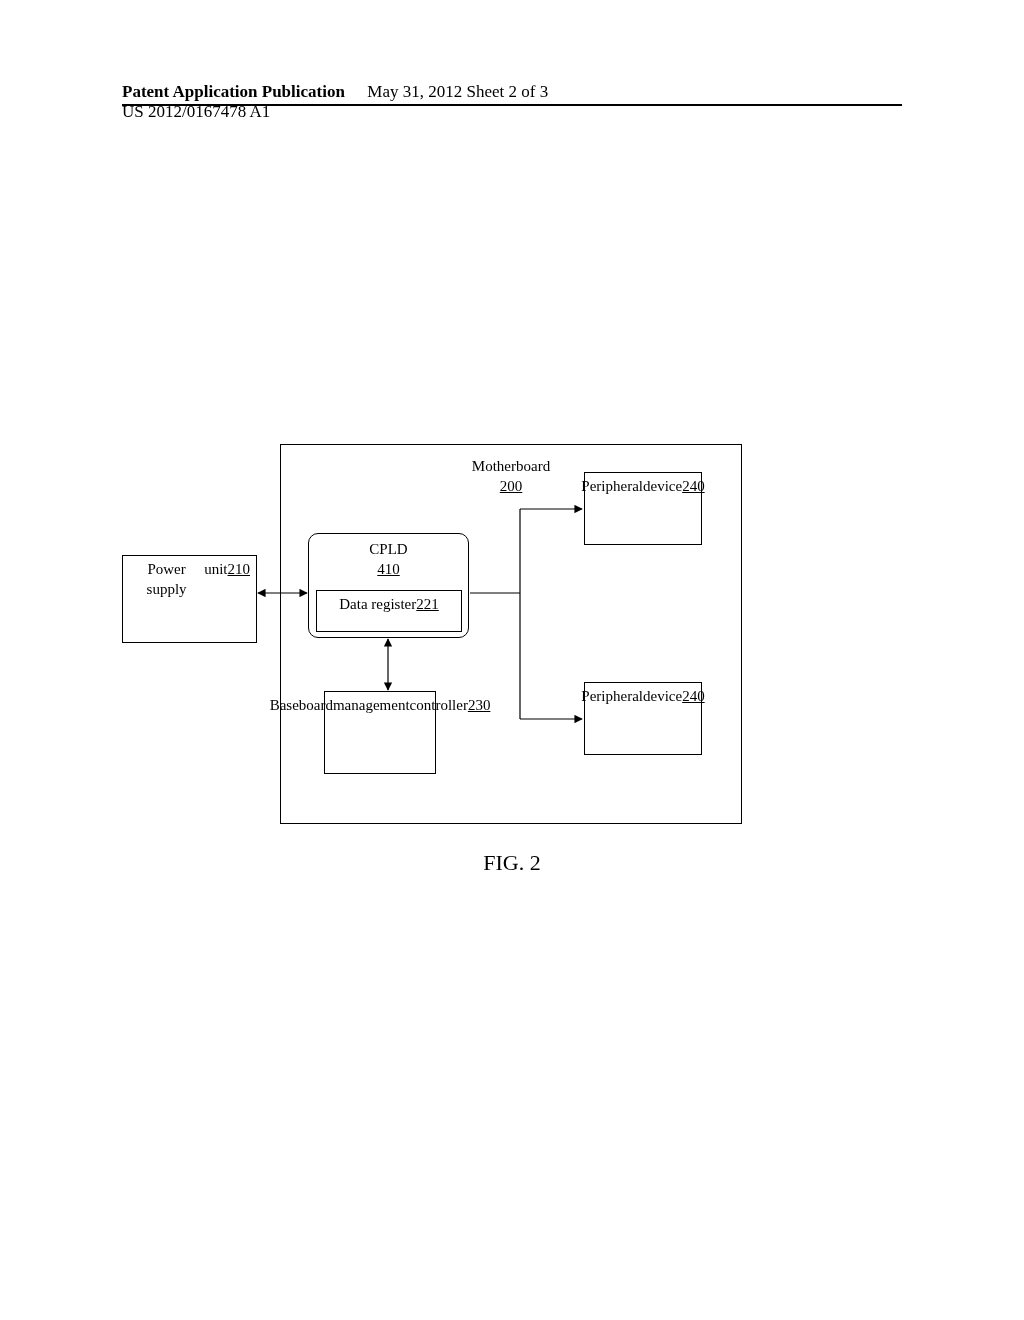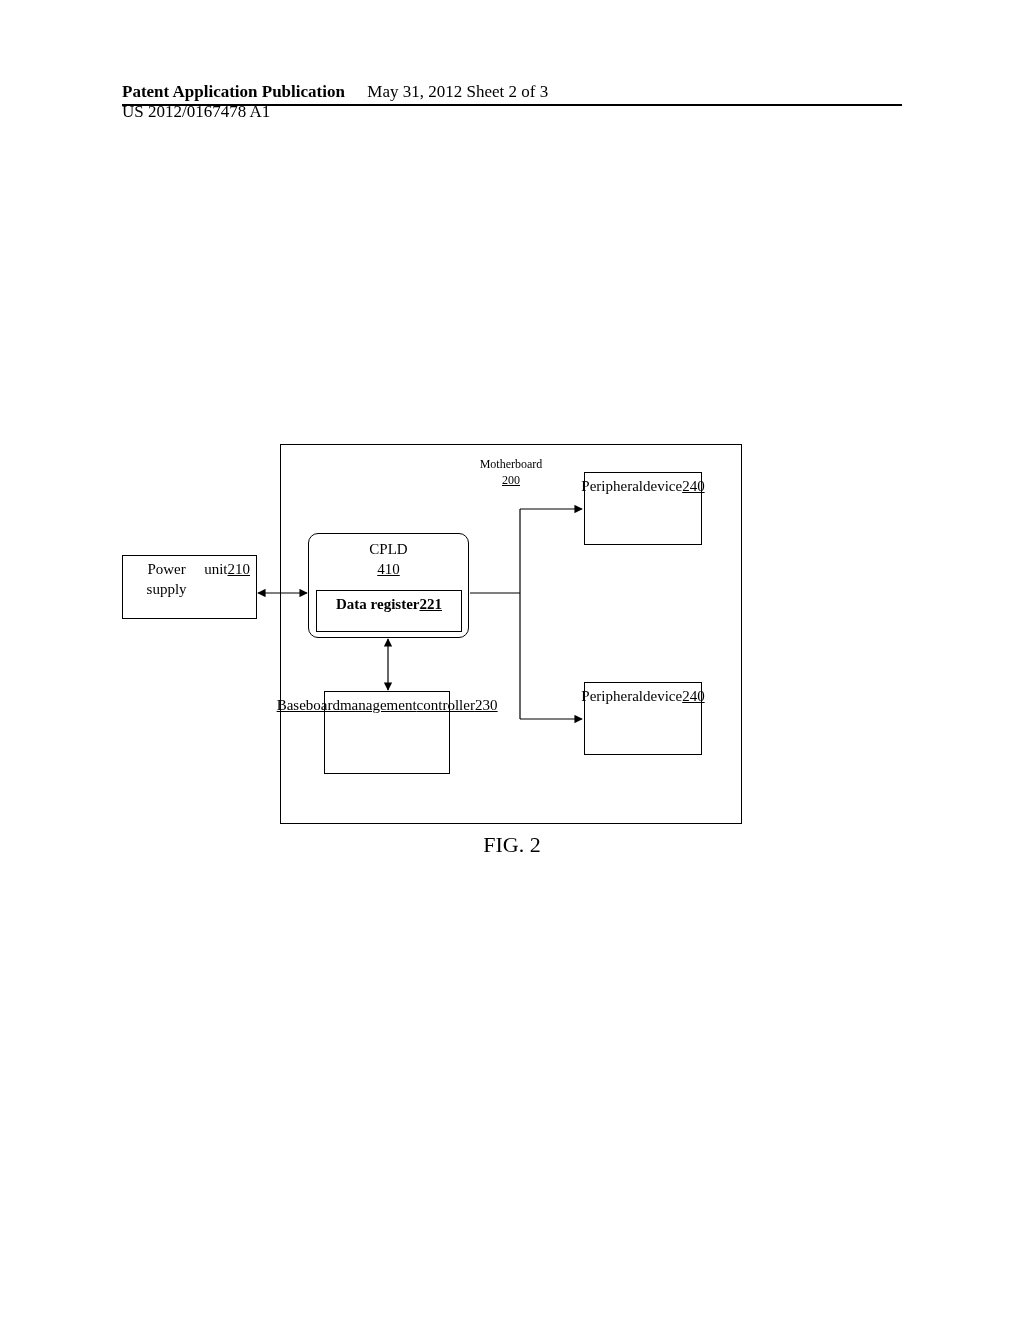--- a/index.html
+++ b/index.html
@@ -63,36 +63,36 @@
       height: 100%;
     }
     .num {
       text-decoration: underline;
     }
     
     .psu {
       left: 0px;
       top: 117px;
       width: 135px;
-      height: 64px;
+      height: 88px;
     }
     
     .mb {
       left: 158px;
       top: 6px;
       width: 462px;
       height: 380px;
     }
     .mb-label {
       position: absolute;
       left: 50%;
       top: 12px;
       transform: translateX(-50%);
       text-align: center;
-      font-size: 12px;
+      font-size: 15px;
       line-height: 1.3;
     }
     
     .cpld {
       left: 186px;
       top: 95px;
       width: 161px;
       height: 105px;
       padding-top: 6px;
       border-radius: 10px;
@@ -100,47 +100,45 @@
     .cpld-label {
       font-size: 15px;
       line-height: 1.3;
     }
     
     .dreg {
       left: 194px;
       top: 152px;
       width: 146px;
       height: 42px;
-      font-weight: bold;
     }
     
     .bmc {
       left: 202px;
       top: 253px;
-      width: 126px;
+      width: 112px;
       height: 83px;
-      text-decoration: underline;
     }
     
     .pd1 {
       left: 462px;
       top: 34px;
       width: 118px;
       height: 73px;
     }
     
     .pd2 {
       left: 462px;
       top: 244px;
       width: 118px;
       height: 73px;
     }
     .fig-caption {
       position: absolute;
-      top: 394px;
+      top: 412px;
       left: 50%;
       transform: translateX(-50%);
       font-size: 22px;
     }
     svg.connectors {
       position: absolute;
       top: 0;
       left: 0;
       width: 780px;
       height: 410px;

